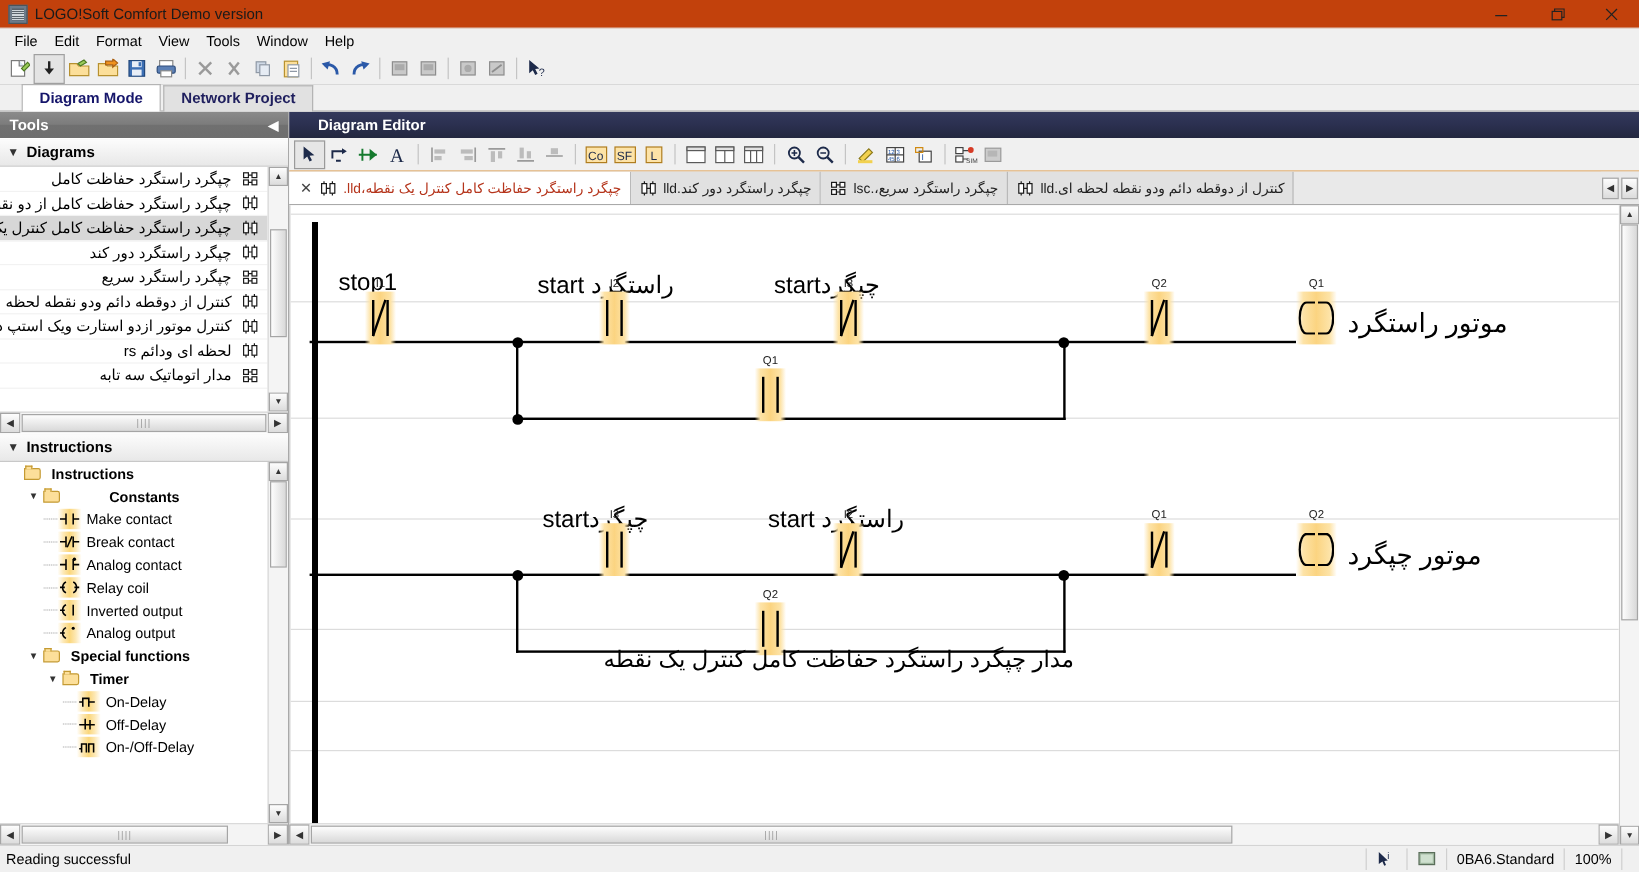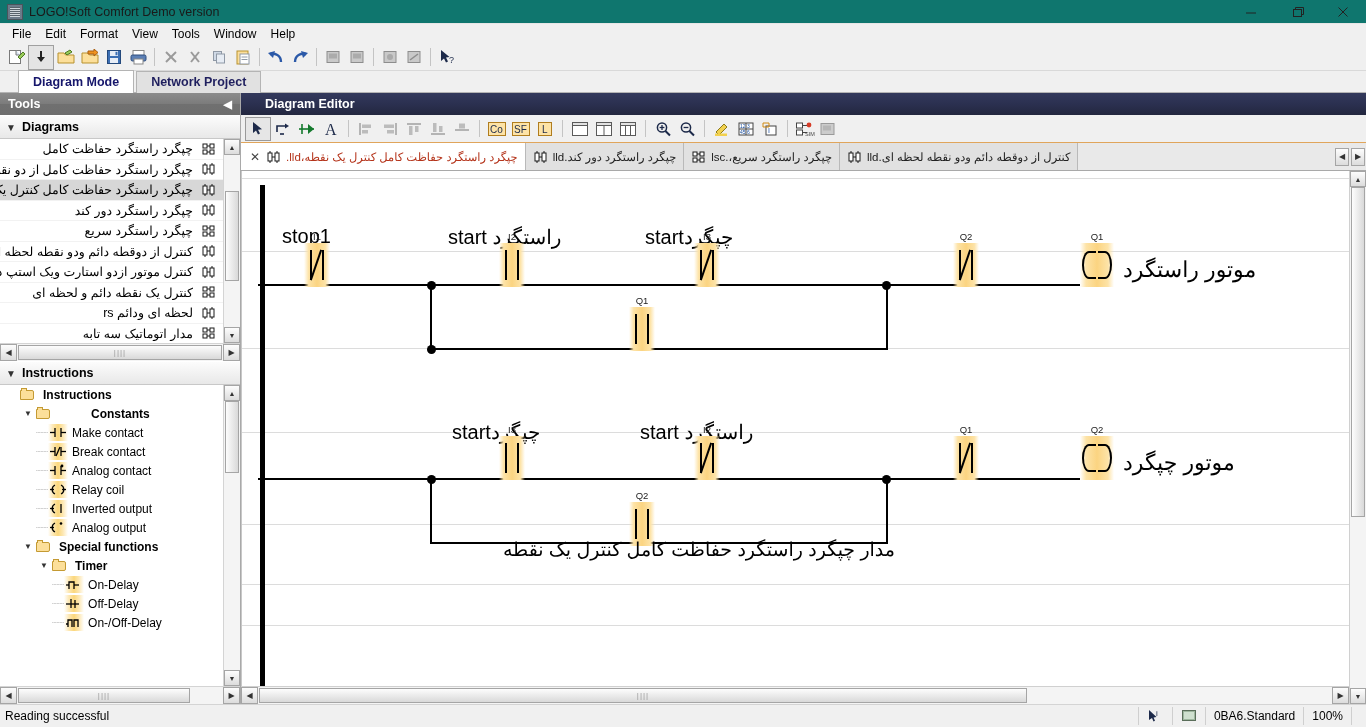--- a/index.html
+++ b/index.html
@@ -6,21 +6,21 @@
   body{
     width:1366px;height:727px;overflow:hidden;
     font-family:"Liberation Sans", sans-serif;
     font-size:12px;
     background:#f0f0f0;
     -webkit-font-smoothing:none;
   }
   .app{position:relative;width:1366px;height:727px;display:flex;flex-direction:column;background:#f0f0f0;}
 
   
-  .titlebar{height:23px;background:#0f766e;display:flex;align-items:center;border-bottom:1px solid #e6e6e6;flex:0 0 auto;}
+  .titlebar{height:23px;background:#c2410c;display:flex;align-items:center;border-bottom:1px solid #e6e6e6;flex:0 0 auto;}
   .titlebar .app-icon{width:16px;height:16px;margin:0 6px 0 7px;background:#6c7a89;position:relative;border:1px solid #4a545c;box-sizing:border-box;}
   .titlebar .app-icon:after{content:"";position:absolute;left:2px;top:2px;right:2px;bottom:2px;
     background:repeating-linear-gradient(0deg,#cfd6dc 0 1px,#58626b 1px 2px);}
   .titlebar .title{font-size:12.5px;color:#1a1a1a;flex:1;}
   .wbtn{width:46px;height:23px;display:flex;align-items:center;justify-content:center;color:#222;font-size:13px;}
   .wbtn svg{display:block;}
 
   
   .menubar{height:19px;background:#f0f0f0;display:flex;align-items:center;padding-left:5px;flex:0 0 auto;border-bottom:1px solid #f0f0f0;}
   .menubar .mi{padding:2px 7px;font-size:12px;color:#000;}
@@ -398,33 +398,20 @@
                     <rect x="2" y="3" width="4" height="8" fill="#fff" stroke="#1a1a1a" stroke-width="1"></rect>
                     <rect x="9" y="3" width="4" height="8" fill="#fff" stroke="#1a1a1a" stroke-width="1"></rect>
                     <line x1="6" y1="7" x2="9" y2="7" stroke="#1a1a1a" stroke-width="1"></line>
                     <line x1="4" y1="1" x2="4" y2="3" stroke="#1a1a1a" stroke-width="1"></line>
                     <line x1="11" y1="1" x2="11" y2="3" stroke="#1a1a1a" stroke-width="1"></line>
                     <line x1="4" y1="11" x2="4" y2="13" stroke="#1a1a1a" stroke-width="1"></line>
                     <line x1="11" y1="11" x2="11" y2="13" stroke="#1a1a1a" stroke-width="1"></line>
                   </svg>
                 </span>
                 <span class="tlabel">کنترل موتور ازدو استارت ویک استپ  دائم</span>
-              </div>
-              <div class="trow">
-                <span class="dicon">
-                  <svg width="16" height="14">
-                    <rect x="2" y="2" width="4" height="4" fill="#fff" stroke="#1a1a1a" stroke-width="1"></rect>
-                    <rect x="2" y="8" width="4" height="4" fill="#fff" stroke="#1a1a1a" stroke-width="1"></rect>
-                    <rect x="9" y="2" width="4" height="4" fill="#fff" stroke="#1a1a1a" stroke-width="1"></rect>
-                    <rect x="9" y="8" width="4" height="4" fill="#fff" stroke="#1a1a1a" stroke-width="1"></rect>
-                    <line x1="6" y1="4" x2="9" y2="4" stroke="#1a1a1a" stroke-width="1"></line>
-                    <line x1="6" y1="10" x2="9" y2="10" stroke="#1a1a1a" stroke-width="1"></line>
-                  </svg>
-                </span>
-                <span class="tlabel">کنترل یک نقطه دائم و لحظه ای</span>
               </div>
               <div class="trow">
                 <span class="dicon">
                   <svg width="16" height="14">
                     <rect x="2" y="3" width="4" height="8" fill="#fff" stroke="#1a1a1a" stroke-width="1"></rect>
                     <rect x="9" y="3" width="4" height="8" fill="#fff" stroke="#1a1a1a" stroke-width="1"></rect>
                     <line x1="6" y1="7" x2="9" y2="7" stroke="#1a1a1a" stroke-width="1"></line>
                     <line x1="4" y1="1" x2="4" y2="3" stroke="#1a1a1a" stroke-width="1"></line>
                     <line x1="11" y1="1" x2="11" y2="3" stroke="#1a1a1a" stroke-width="1"></line>
                     <line x1="4" y1="11" x2="4" y2="13" stroke="#1a1a1a" stroke-width="1"></line>

